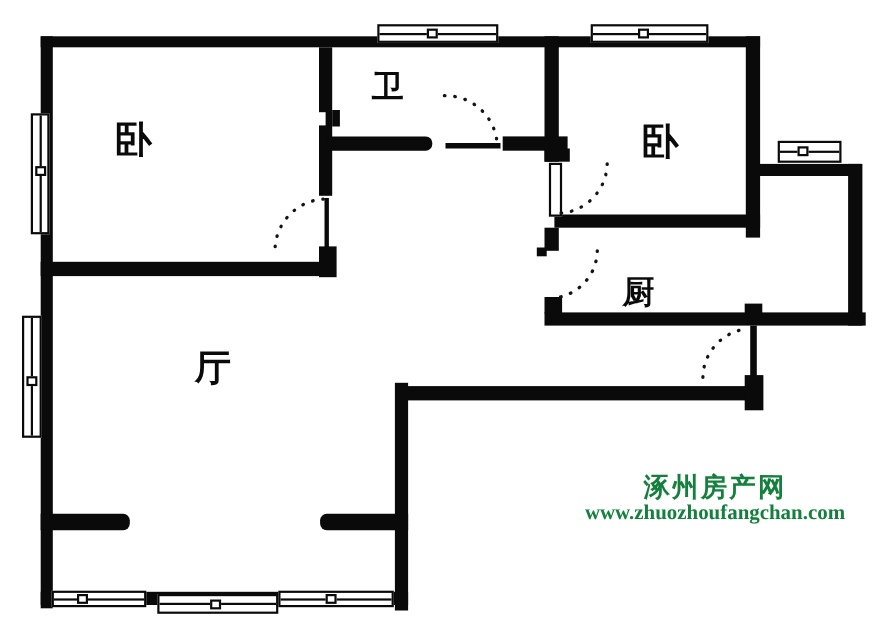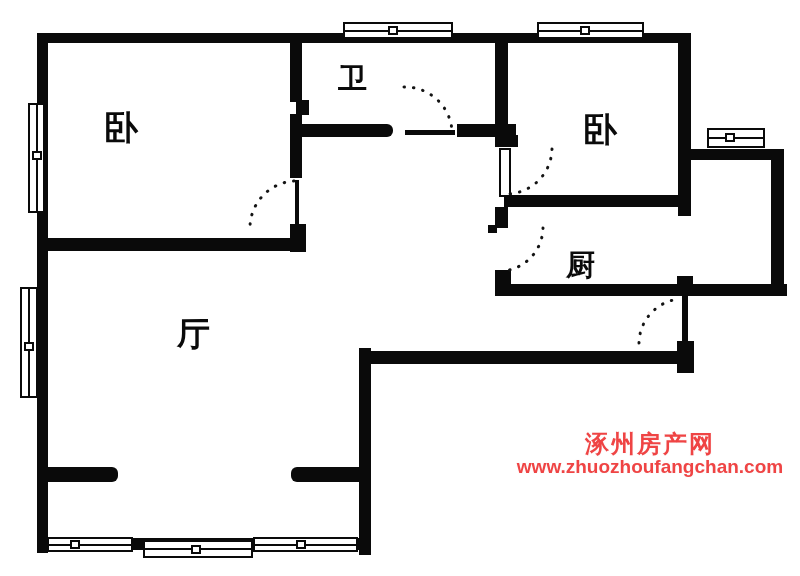--- a/index.html
+++ b/index.html
@@ -16,25 +16,25 @@
   .win-line-v{position:absolute;top:0;bottom:0;left:50%;width:2px;margin-left:-1px;background:#0a0a0a;}
   .win-box{position:absolute;width:10px;height:9px;background:#ffffff;border:2px solid #0a0a0a;box-sizing:border-box;}
   .room-label{
     position:absolute;color:#0a0a0a;font-weight:bold;line-height:1;
     font-family:"DejaVu Sans","Liberation Sans",sans-serif;
   }
   .arc-layer{position:absolute;left:0;top:0;pointer-events:none;}
   .arc{fill:none;stroke:#141414;stroke-width:3;stroke-linecap:round;stroke-dasharray:0.5 9;}
   #watermark{
     position:absolute;left:500px;top:432px;width:300px;text-align:center;
-    color:#ef4444;font-weight:bold;
+    color:#15803d;font-weight:bold;
     text-shadow:1px 1px 0 #fdfdfd,-1px -1px 0 #fdfdfd,1px -1px 0 #fdfdfd,-1px 1px 0 #fdfdfd;
   }
   #watermark .wm-line1{font-size:24px;letter-spacing:2px;line-height:1.0;}
-  #watermark .wm-line2{font-size:19px;letter-spacing:0px;line-height:1.15;}
+  #watermark .wm-line2{font-size:19px;letter-spacing:0px;line-height:1.15;font-family:Liberation Serif, serif;}
   .rnd-r{border-radius:0 6px 6px 0;}
   .rnd-l{border-radius:6px 0 0 6px;}
 </style>
 </head>
 <body>
 
 <div id="plan">
 
   <div class="wall" style="left:37px;top:33px;width:654px;height:10px;"></div>
   <div class="wall" style="left:37px;top:33px;width:11px;height:520px;"></div>

